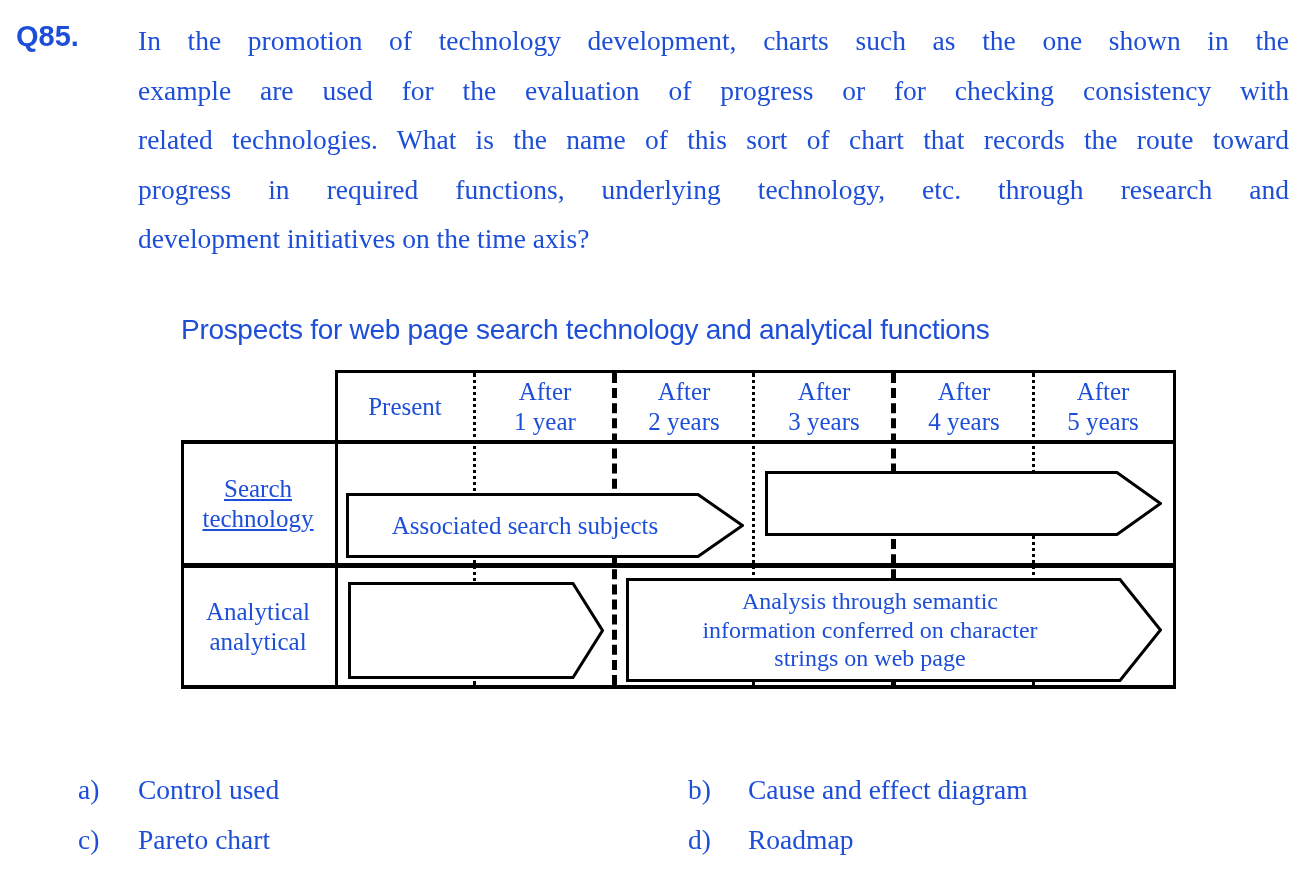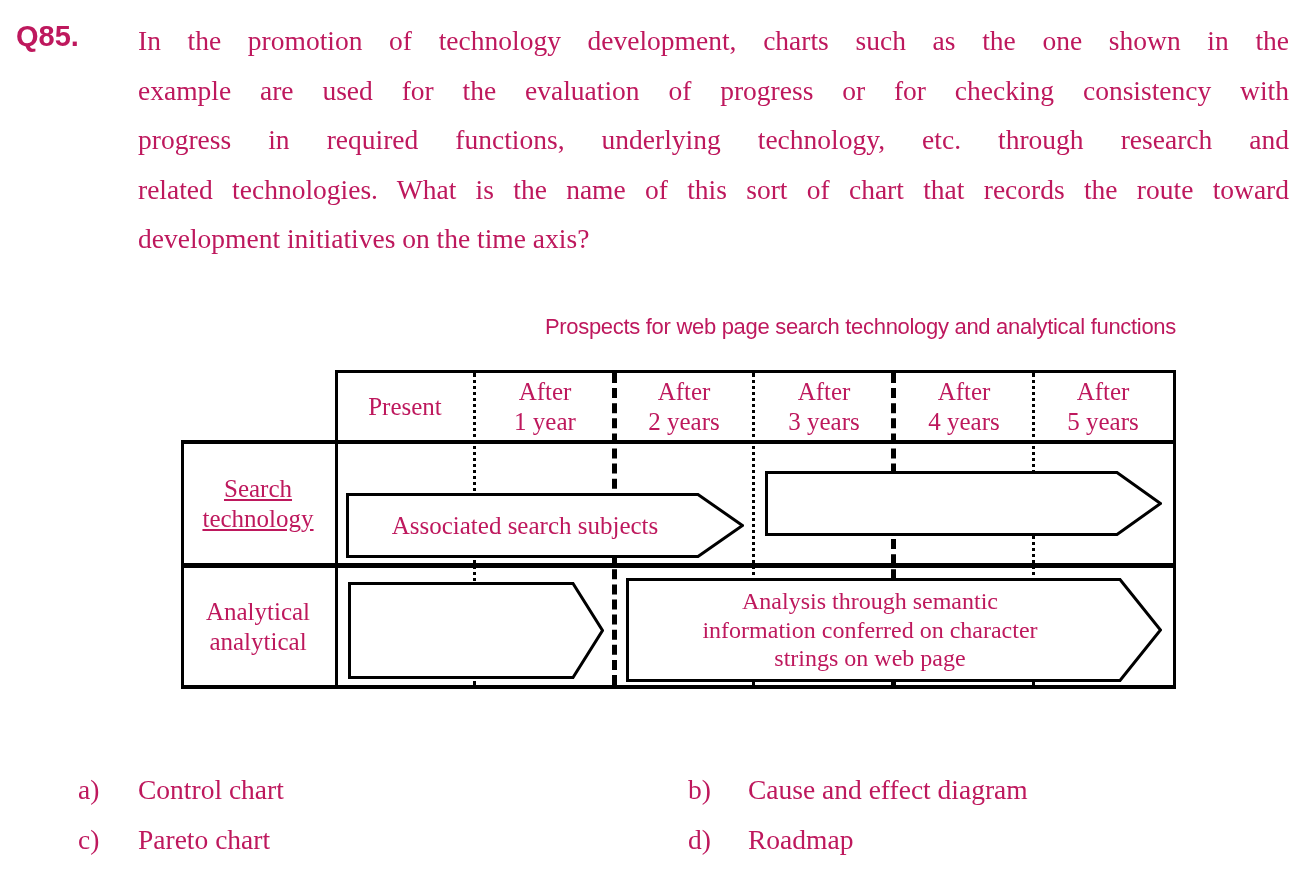--- a/index.html
+++ b/index.html
@@ -1,38 +1,38 @@
 <!DOCTYPE html>
 <html><head>
 <meta charset="utf-8">
 <style>
   * { margin:0; padding:0; box-sizing:border-box; }
   html, body { background:#fff; }
   .page {
     position:relative; width:1298px; height:872px; background:#ffffff;
-    color:#be185d; font-family:"Liberation Serif", serif; overflow:hidden;
+    color:#1d4ed8; font-family:"Liberation Serif", serif; overflow:hidden;
   }
   .abs { position:absolute; }
 
   
   .qnum {
     left:16px; top:20px;
     font-family:"Liberation Sans", sans-serif; font-weight:bold; font-size:29px;
   }
   .qtext { left:130px; top:16px; width:1151px;margin-left:8px; }
   .qline {
     font-size:27.5px; line-height:49.6px; height:49.6px;
     text-align:justify; text-align-last:justify; white-space:normal;
   }
   .qline.last { text-align-last:left; }
 
   
   .chart-title {
-    left:181px; top:314px; width:995px; text-align:right;
-    font-family:"Liberation Sans", sans-serif; font-size:22px; letter-spacing:-0.3px;
+    left:181px; top:314px; width:995px; text-align:left;
+    font-family:"Liberation Sans", sans-serif; font-size:28px; letter-spacing:-0.3px;
   }
 
   
   .hline, .vline { position:absolute; background:#000; }
   .dotline { position:absolute; width:0; }
   .dot-thin  { border-left:3px dotted #000; }
   .dot-thick { border-left:5px dashed #000; }
 
   
   .hcell, .rlabel {
@@ -55,22 +55,22 @@
 </style>
 </head>
 <body>
 
 <div class="page">
 
   <div class="abs qnum">Q85.</div>
   <div class="abs qtext">
     <div class="qline">In the promotion of technology development, charts such as the one shown in the</div>
     <div class="qline">example are used for the evaluation of progress or for checking consistency with</div>
+    <div class="qline">related technologies. What is the name of this sort of chart that records the route toward</div>
     <div class="qline">progress in required functions, underlying technology, etc. through research and</div>
-    <div class="qline">related technologies. What is the name of this sort of chart that records the route toward</div>
     <div class="qline last">development initiatives on the time axis?</div>
   </div>
 
   <div class="abs chart-title">Prospects for web page search technology and analytical functions</div>
 
   <div>
 
     <div class="dotline dot-thin" style="left:473px;  top:373px; height:312px; z-index:1;"></div>
     <div class="dotline dot-thick" style="left:612px;  top:373px; height:312px; z-index:1;"></div>
     <div class="dotline dot-thin" style="left:752px;  top:373px; height:312px; z-index:1;"></div>
@@ -128,21 +128,21 @@
       </svg>
       <div class="arrow-label small" style="right:52px;">Analysis through semantic
 information conferred on character
 strings on web page</div>
     </div>
 
   </div>
 
   <div>
     <div class="opt" style="left:78px;  top:770px;">a)</div>
-    <div class="opt" style="left:138px; top:770px;">Control chart</div>
+    <div class="opt" style="left:138px; top:770px;">Control used</div>
     <div class="opt" style="left:688px; top:770px;">b)</div>
     <div class="opt" style="left:748px; top:770px;">Cause and effect diagram</div>
     <div class="opt" style="left:78px;  top:820px;">c)</div>
     <div class="opt" style="left:138px; top:820px;">Pareto chart</div>
     <div class="opt" style="left:688px; top:820px;">d)</div>
     <div class="opt" style="left:748px; top:820px;">Roadmap</div>
   </div>
 
 </div>
 

